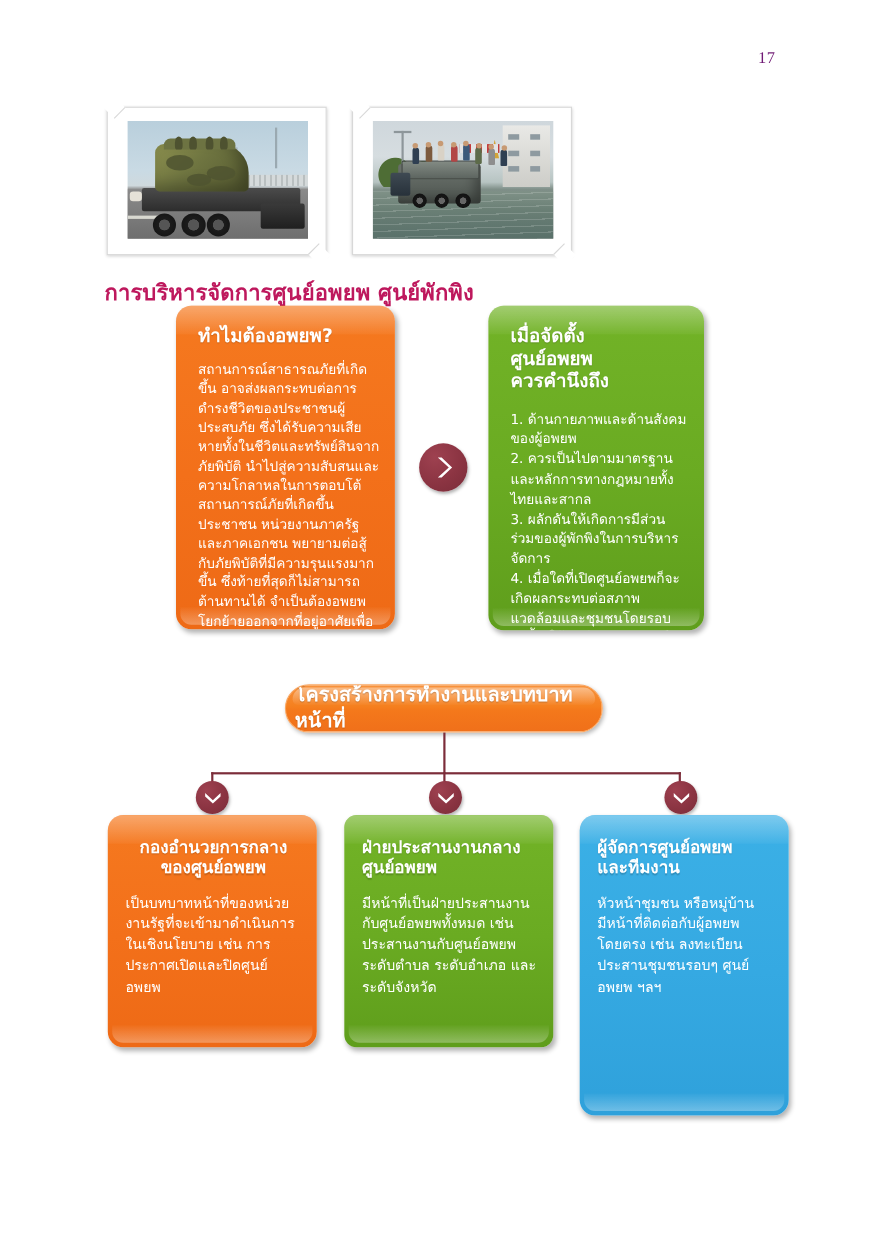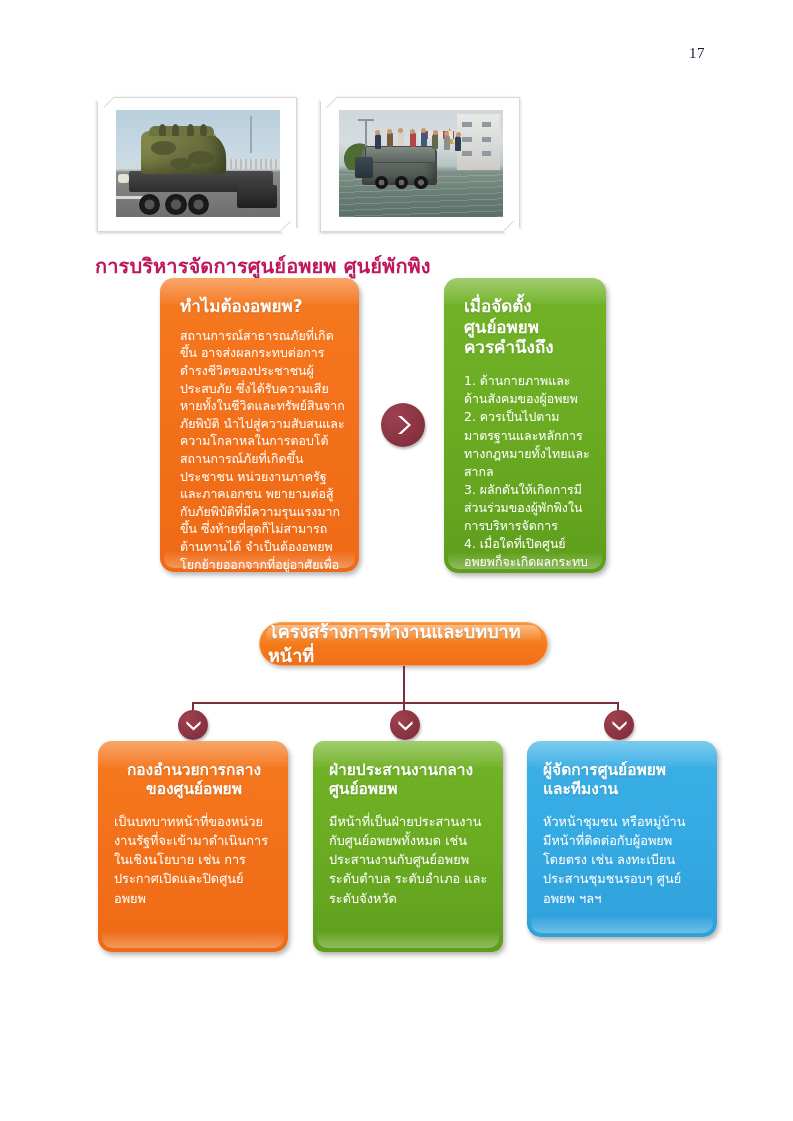--- a/index.html
+++ b/index.html
@@ -18,21 +18,21 @@
     overflow: hidden;
   }
 
   
   .page-number {
     position: absolute;
     top: 45px;
     right: 88px;
     font-family: "Liberation Serif", "DejaVu Serif", serif;
     font-size: 15px;
-    color: #0f172a;
+    color: #701a75;
     letter-spacing: .5px;
   }
 
   
   .photo-frame {
     position: absolute;
     background: #ffffff;
     border: 1px solid #d8d8d8;
     box-sizing: border-box;
     box-shadow: 0 1px 3px rgba(0,0,0,.22);
@@ -179,21 +179,21 @@
     font-size: 12.4px;
     line-height: 1.42;
     letter-spacing: 0;
   }
   .orange { background: linear-gradient(#f5791f 0%, #f3701a 52%, #ee6a16 100%); }
   .green  { background: linear-gradient(#72b327 0%, #6aab22 52%, #5f9e1c 100%); }
   .blue   { background: linear-gradient(#3bb0e6 0%, #35a9e2 52%, #2fa1db 100%); }
 
   
   #panel-why        { left:160px;  top:278px; width:199px; height:294px; }
-  #panel-establish  { left:444px;  top:278px; width:162px; height:295px; }
+  #panel-establish  { left:444px;  top:278px; width:196px; height:295px; }
   #panel-establish h3 { margin-bottom: 14px; }
   #panel-establish p  { line-height: 1.46; }
 
   
   .circle-btn {
     position: absolute;
     border-radius: 50%;
     background: radial-gradient(circle at 32% 28%, #9e4150 0%, #8b3442 55%, #7a2c39 100%);
     box-shadow: 1px 2px 3px rgba(0,0,0,.30);
     display: flex;
@@ -244,21 +244,21 @@
   #line-mid      { left:403px; top:702px;  width:2px;  height:12px; }
   #line-right    { left:617px; top:702px;  width:2px;  height:12px; }
 
   #arrow-down-1 { left:178px; top:710px; width:30px; height:30px; }
   #arrow-down-2 { left:390px; top:710px; width:30px; height:30px; }
   #arrow-down-3 { left:604px; top:710px; width:30px; height:30px; }
 
   
   #panel-central   { left:98px;  top:741px; width:190px; height:211px; }
   #panel-coord     { left:313px; top:741px; width:190px; height:211px;border-radius:11px; }
-  #panel-manager   { left:527px; top:741px; width:190px; height:196px; }
+  #panel-manager   { left:527px; top:741px; width:190px; height:273px; }
   #panel-central .body,
   #panel-coord   .body,
   #panel-manager .body { padding: 20px 14px 14px 16px; }
   #panel-central h3,
   #panel-coord   h3,
   #panel-manager h3 { font-size: 15.5px; margin-bottom: 12px; line-height: 1.25; }
   #panel-central p,
   #panel-coord   p,
   #panel-manager p  { font-size: 12.8px; line-height: 1.5; }
 </style>

